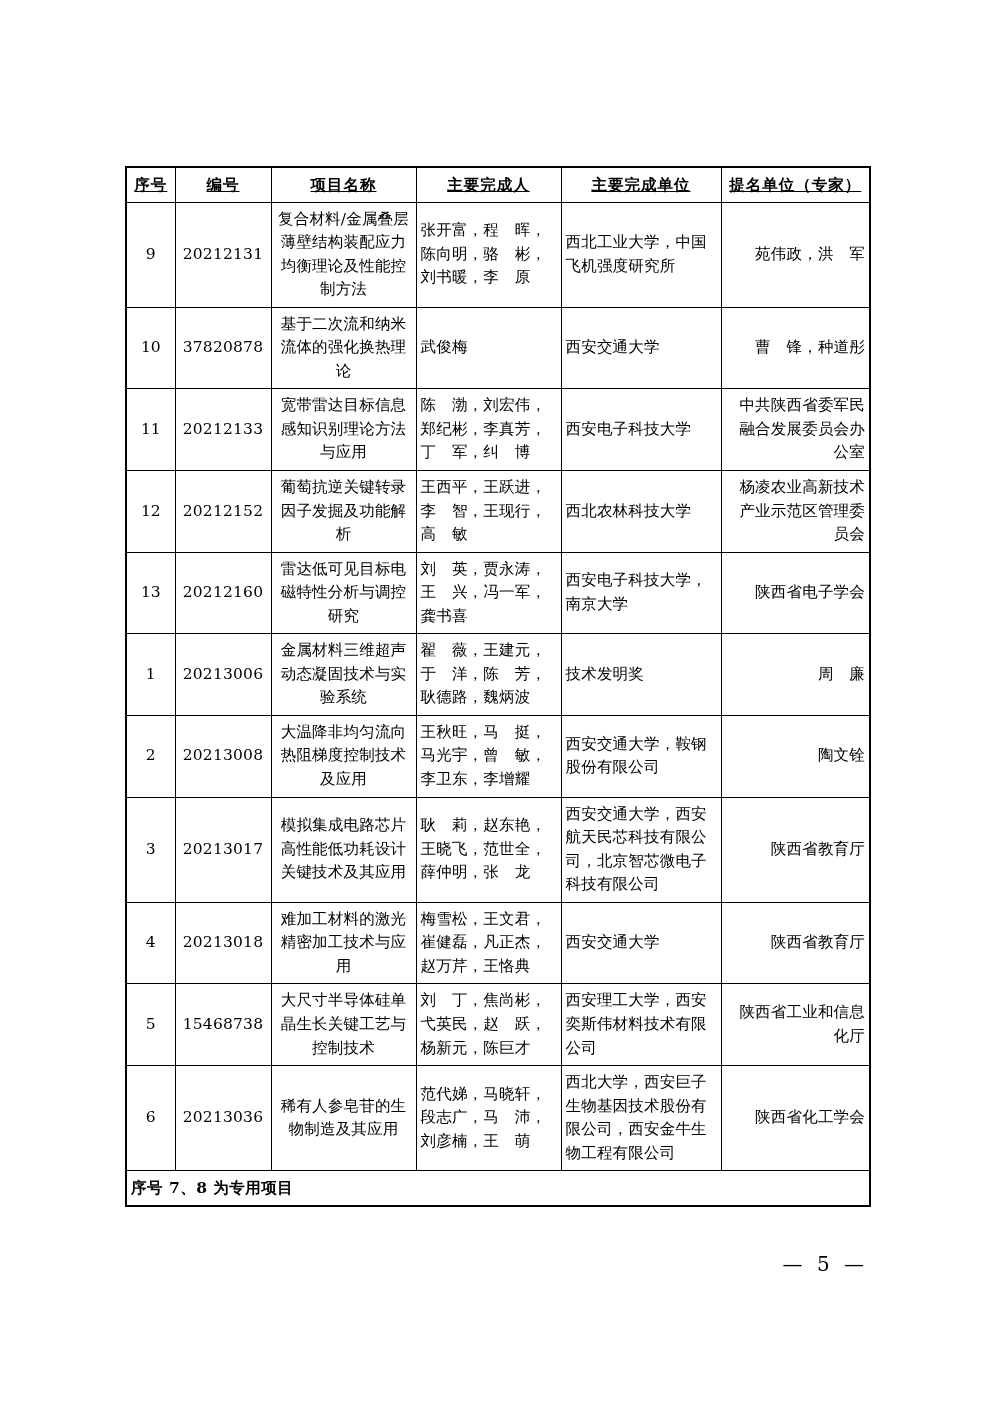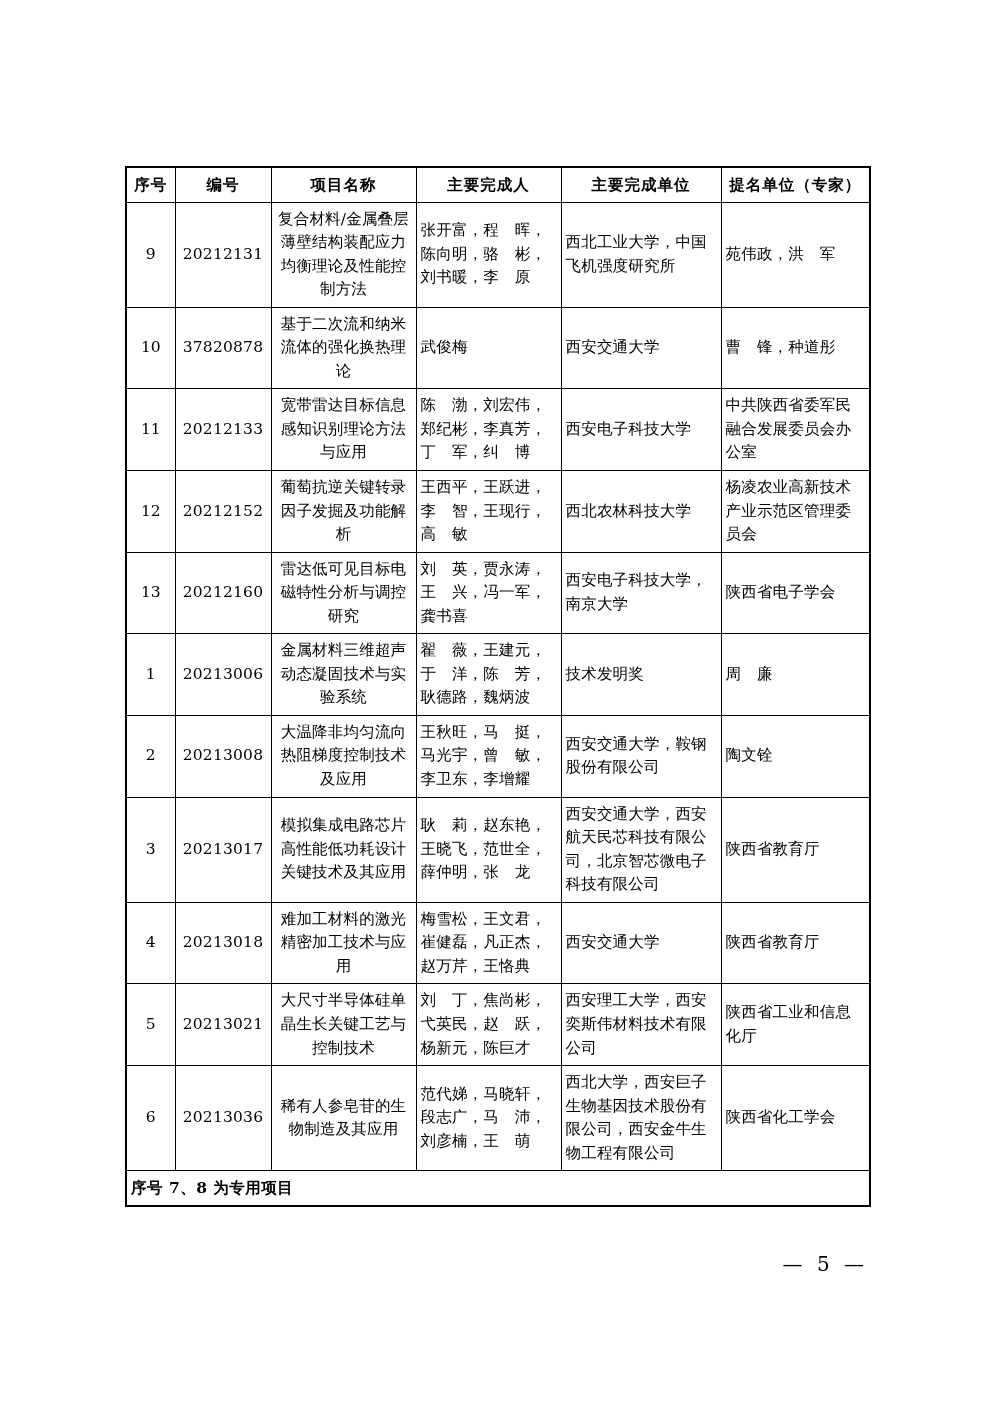--- a/index.html
+++ b/index.html
@@ -56,20 +56,21 @@
   col.c-org   { width: 160px; }
   col.c-nom   { width: 149px; }
 
   thead th {
     text-align: center;
     font-weight: bold;
     letter-spacing: 1px;
     font-size: 16px;
     padding: 9px 2px;
     border-bottom: 2px solid #000;
+    text-decoration: underline;
   }
 
   td.seq {
     text-align: center;
     font-size: 15px;
     font-family: "DejaVu Serif", "Liberation Serif", serif;
   }
   td.code {
     text-align: center;
     font-size: 15px;
@@ -83,21 +84,21 @@
     text-align: left;
     letter-spacing: 0.2px;
     white-space: pre-line;
     margin-top: 40px;
   }
   td.org {
     text-align: left;
     letter-spacing: 0.2px;
   }
   td.nominator {
-    text-align: left;
+    text-align: right;
     letter-spacing: 0.2px;
     white-space: pre-line;
   }
 
   td.section-head {
     text-align: center;
     font-weight: bold;
     font-size: 16px;
     letter-spacing: 1px;
     padding: 14px 0 14px 0;
@@ -241,21 +242,21 @@
           <td class="pname">难加工材料的激光精密加工技术与应用</td>
           <td class="people">梅雪松，王文君，
 崔健磊，凡正杰，
 赵万芹，王恪典</td>
           <td class="org">西安交通大学</td>
           <td class="nominator">陕西省教育厅</td>
         </tr>
 
         <tr>
           <td class="seq">5</td>
-          <td class="code">20213021</td>
+          <td class="code">15468738</td>
           <td class="pname">大尺寸半导体硅单晶生长关键工艺与控制技术</td>
           <td class="people">刘　丁，焦尚彬，
 弋英民，赵　跃，
 杨新元，陈巨才</td>
           <td class="org">西安理工大学，西安奕斯伟材料技术有限公司</td>
           <td class="nominator">陕西省工业和信息化厅</td>
         </tr>
 
         <tr>
           <td class="seq">6</td>

